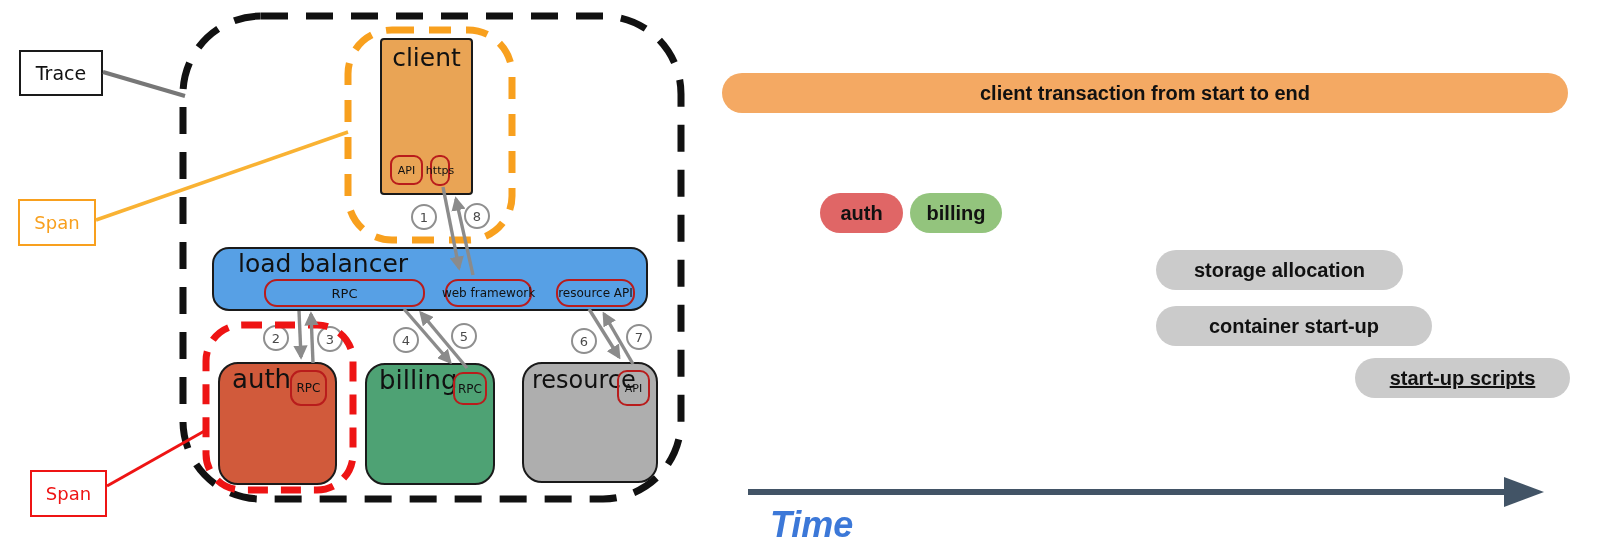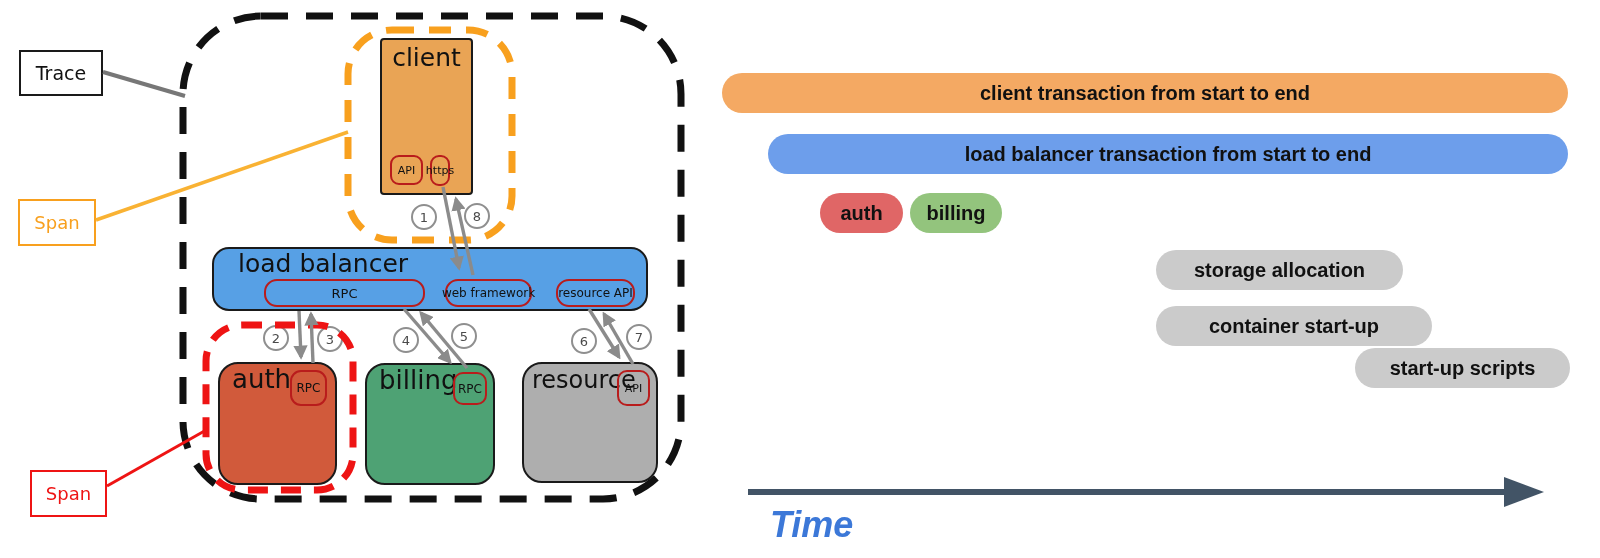--- a/index.html
+++ b/index.html
@@ -70,21 +70,21 @@
     font-family:"Liberation Sans", sans-serif; font-weight:bold; font-size:20px; color:#111;
     white-space:nowrap;
   }
   .r1 { left:722px;  top:73px;  width:846px; background:var(--timeline_orange); }
   .r2 { left:768px;  top:134px; width:800px; background:var(--timeline_blue); }
   .r3a{ left:820px;  top:193px; width:83px;  background:var(--timeline_red); }
   .r3b{ left:910px;  top:193px; width:92px;  background:var(--timeline_green); }
   .r3c{ left:1010px; top:193px; width:558px; background:var(--timeline_gray); }
   .r4 { left:1156px; top:250px; width:247px; background:var(--timeline_gray); }
   .r5 { left:1156px; top:306px; width:276px; background:var(--timeline_gray); }
-  .r6 { left:1355px; top:348px; width:215px; background:var(--timeline_gray); }
+  .r6 { left:1355px; top:358px; width:215px; background:var(--timeline_gray);text-decoration:underline; }
 
   .time-label {
     position:absolute; z-index:2; left:770px; top:504px;
     font-family:"Liberation Sans", sans-serif; font-weight:bold; font-style:italic;
     font-size:36px; color:var(--time_label_color);
   }
 
   
   .trace-rect  { fill:none; stroke:var(--trace_dash);  stroke-width:7;   stroke-dasharray:27 18; }
   .orange-rect { fill:none; stroke:var(--span_orange); stroke-width:7;   stroke-dasharray:22 15; }
@@ -165,21 +165,20 @@
   <div class="stepc c1">1</div>
   <div class="stepc c2">2</div>
   <div class="stepc c3">3</div>
   <div class="stepc c4">4</div>
   <div class="stepc c5">5</div>
   <div class="stepc c6">6</div>
   <div class="stepc c7">7</div>
   <div class="stepc c8">8</div>
 
   <div class="pill r1">client transaction from start to end</div>
-  <div class="pill r2">load balancer transaction from start to end</div>
   <div class="pill r3a">auth</div>
   <div class="pill r3b">billing</div>
   <div class="pill r4">storage allocation</div>
   <div class="pill r5">container start-up</div>
   <div class="pill r6">start-up scripts</div>
 
   <div class="time-label">Time</div>
 
 </div>
 

